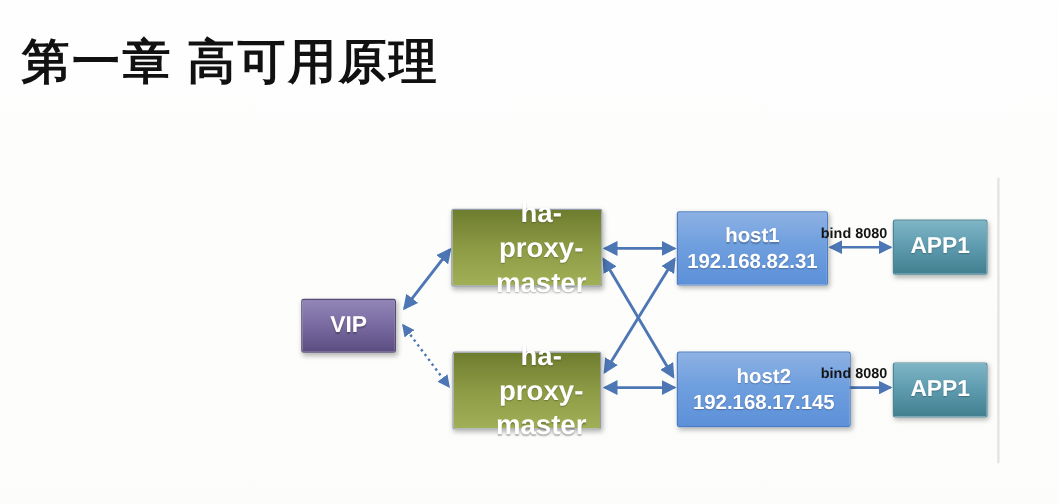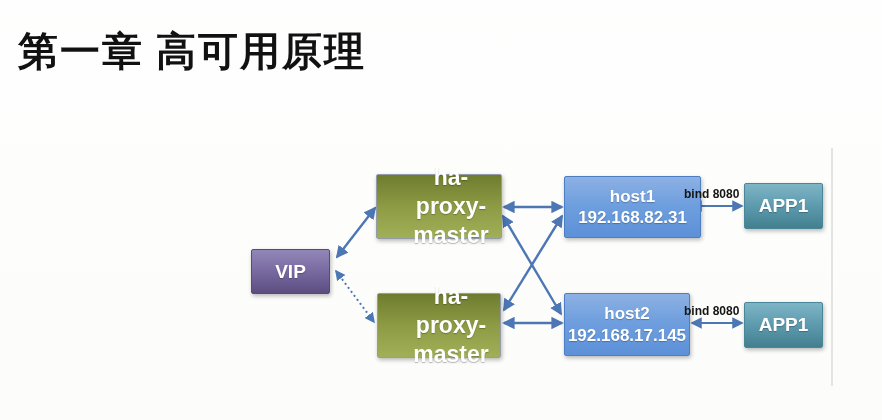--- a/index.html
+++ b/index.html
@@ -35,22 +35,22 @@
   .node-green{
     background:linear-gradient(180deg,#6e7c2f 0%,#8d9b45 50%,#a1af57 100%);
     border:1.5px solid #939ca8;font-size:23px;padding-left:24px;
   }
   .node-master{left:376px;top:174px;width:126px;height:65px;}
   .node-backup{left:377px;top:293px;width:124px;height:65px;}
   .node-blue{
     background:linear-gradient(180deg,#8db1e4 0%,#6f9fde 45%,#5c90d8 100%);
     border:1.5px solid #4d7dc2;font-size:17px;
   }
-  .node-host1{left:564px;top:176px;width:137px;height:62px;text-align:right;}
-  .node-host2{left:564px;top:293px;width:126px;height:63px;align-items:center;}
+  .node-host1{left:564px;top:176px;width:126px;height:62px;text-align:right;}
+  .node-host2{left:564px;top:293px;width:145px;height:63px;align-items:center;}
   .node-teal{
     background:linear-gradient(180deg,#7eb5c5 0%,#5d9aae 50%,#42808f 100%);
     border:1.5px solid #4b8598;font-size:19px;align-items:center;
   }
   .node-app1-top{left:744px;top:183px;width:79px;height:46px;}
   .node-app1-bottom{left:744px;top:302px;width:79px;height:46px;}
   .bind-label{
     position:absolute;width:66px;text-align:left;
     font-size:12px;font-weight:bold;color:#151515;
   }

